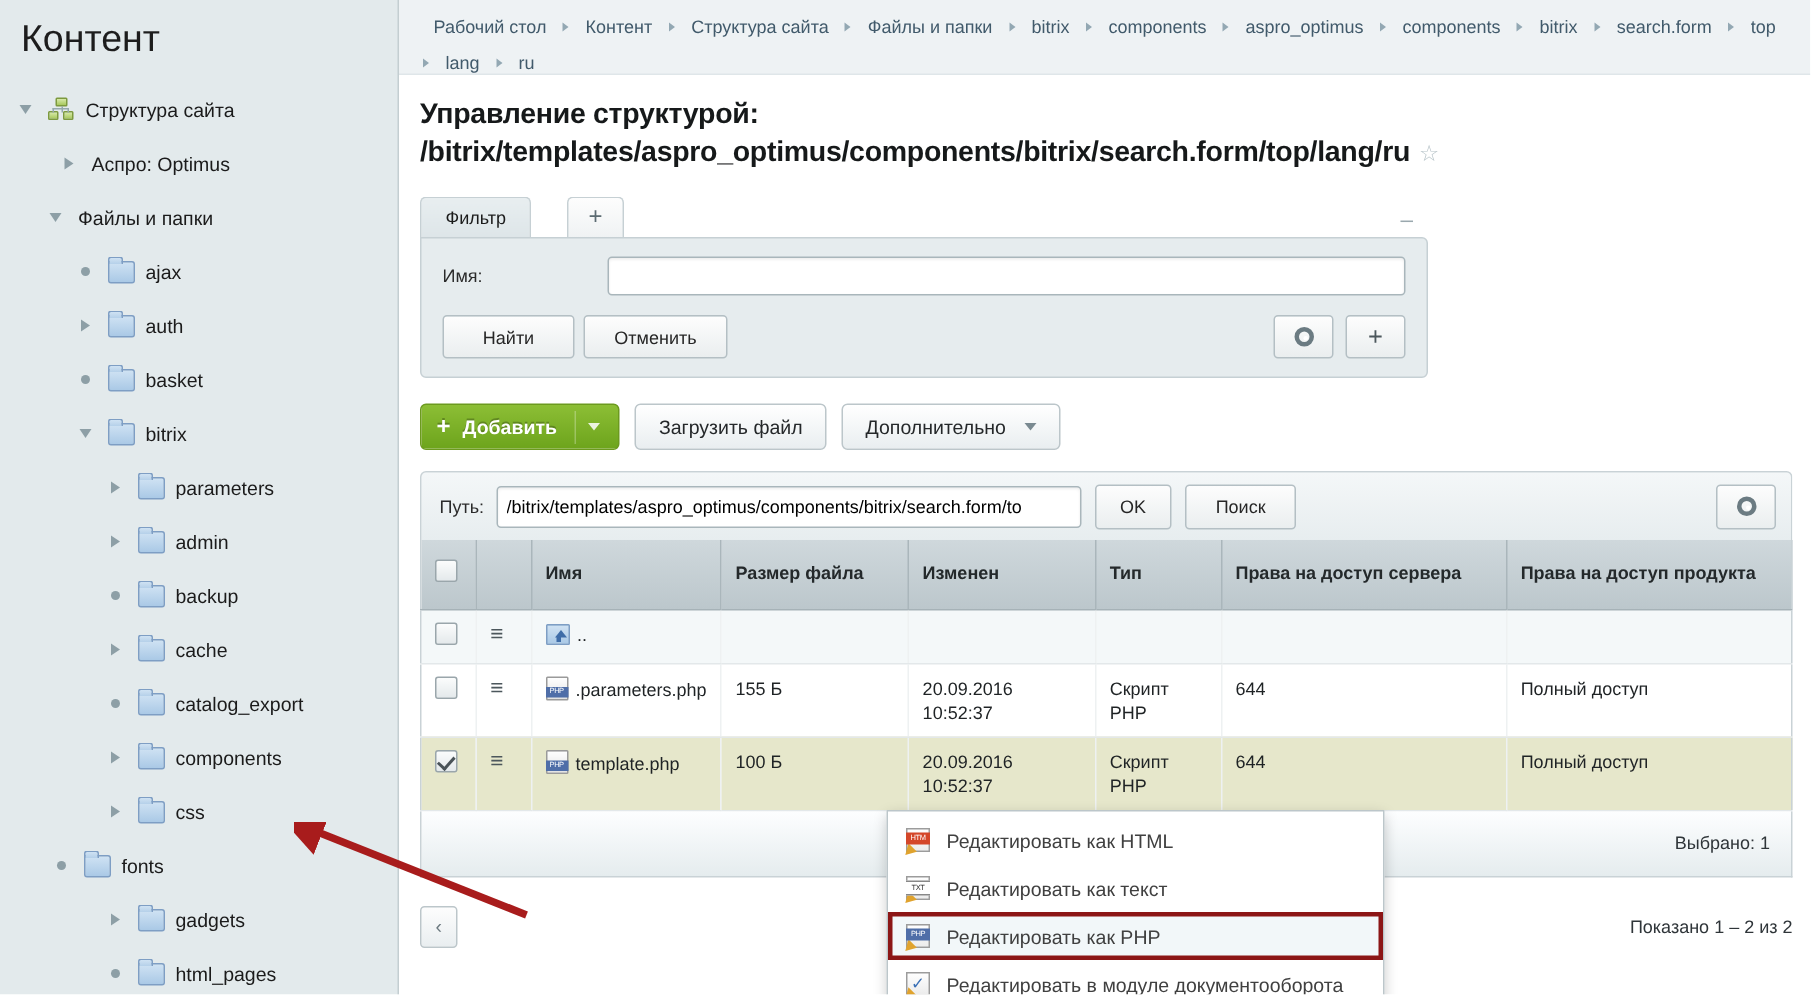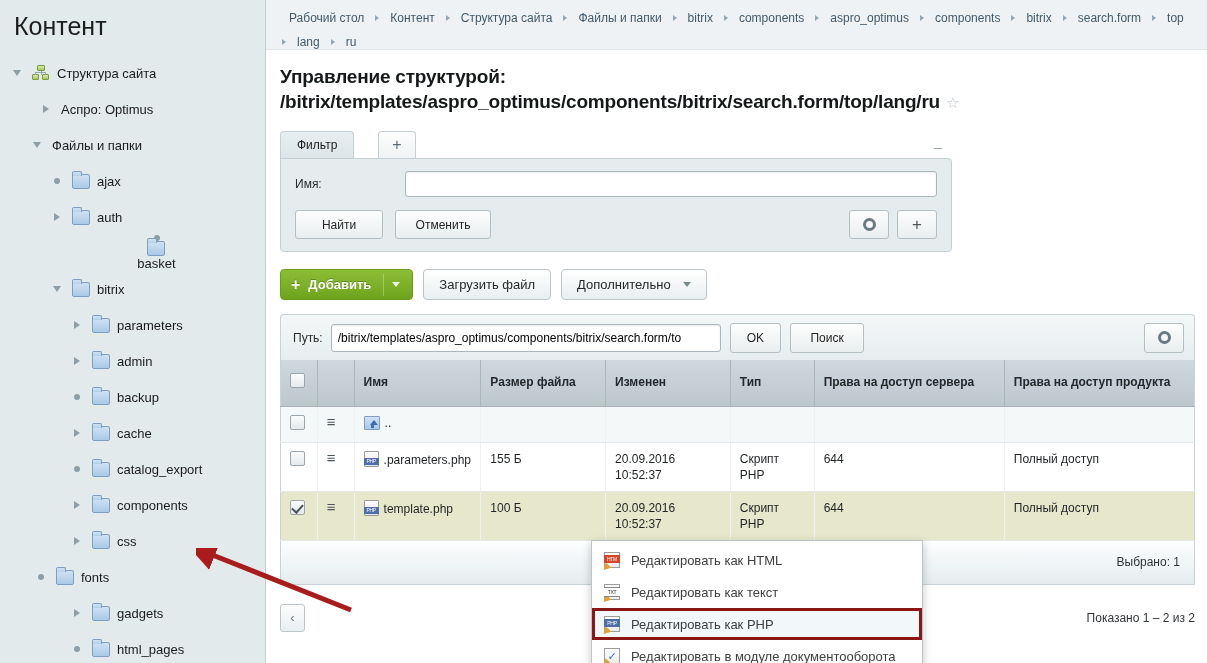--- a/index.html
+++ b/index.html
@@ -354,21 +354,21 @@
           <span class="folder-ico" style="margin-left: 6px;"></span>
           <span>ajax</span>
         </div>
         <div class="tree-node" style="padding-left: 48px;">
           <span class="tw">
             <i class="arrow-r"></i>
           </span>
           <span class="folder-ico" style="margin-left: 6px;"></span>
           <span>auth</span>
         </div>
-        <div class="tree-node" style="padding-left: 48px; flex-direction: column;">
+        <div class="tree-node" style="padding-left: 48px;">
           <span class="tw">
             <i class="dot"></i>
           </span>
           <span class="folder-ico" style="margin-left: 6px;"></span>
           <span>basket</span>
         </div>
         <div class="tree-node" style="padding-left: 48px;">
           <span class="tw">
             <i class="arrow-d"></i>
           </span>
@@ -492,21 +492,21 @@
           <div class="ftab active">Фильтр</div>
           <div class="ftab plus">+</div>
           <div id="filter-min">–</div>
         </div>
         <div id="filter-body">
           <div class="filter-row">
             <div class="filter-label">Имя:</div>
             <input id="filter-name-input" type="text" placeholder="" style="">
           </div>
           <div class="filter-actions">
-            <button class="btn" style="min-width:88px;margin-right:12px;">Найти</button>
+            <button class="btn" style="min-width:88px;margin-right:6px;">Найти</button>
             <button class="btn" style="min-width:96px;">Отменить</button>
             <div class="filter-right">
               <button class="btn sq">
                 <span class="gear"></span>
               </button>
               <button class="btn sq" style="font-size:17px;color:#4c575c;">+</button>
             </div>
           </div>
         </div>
       </div>

